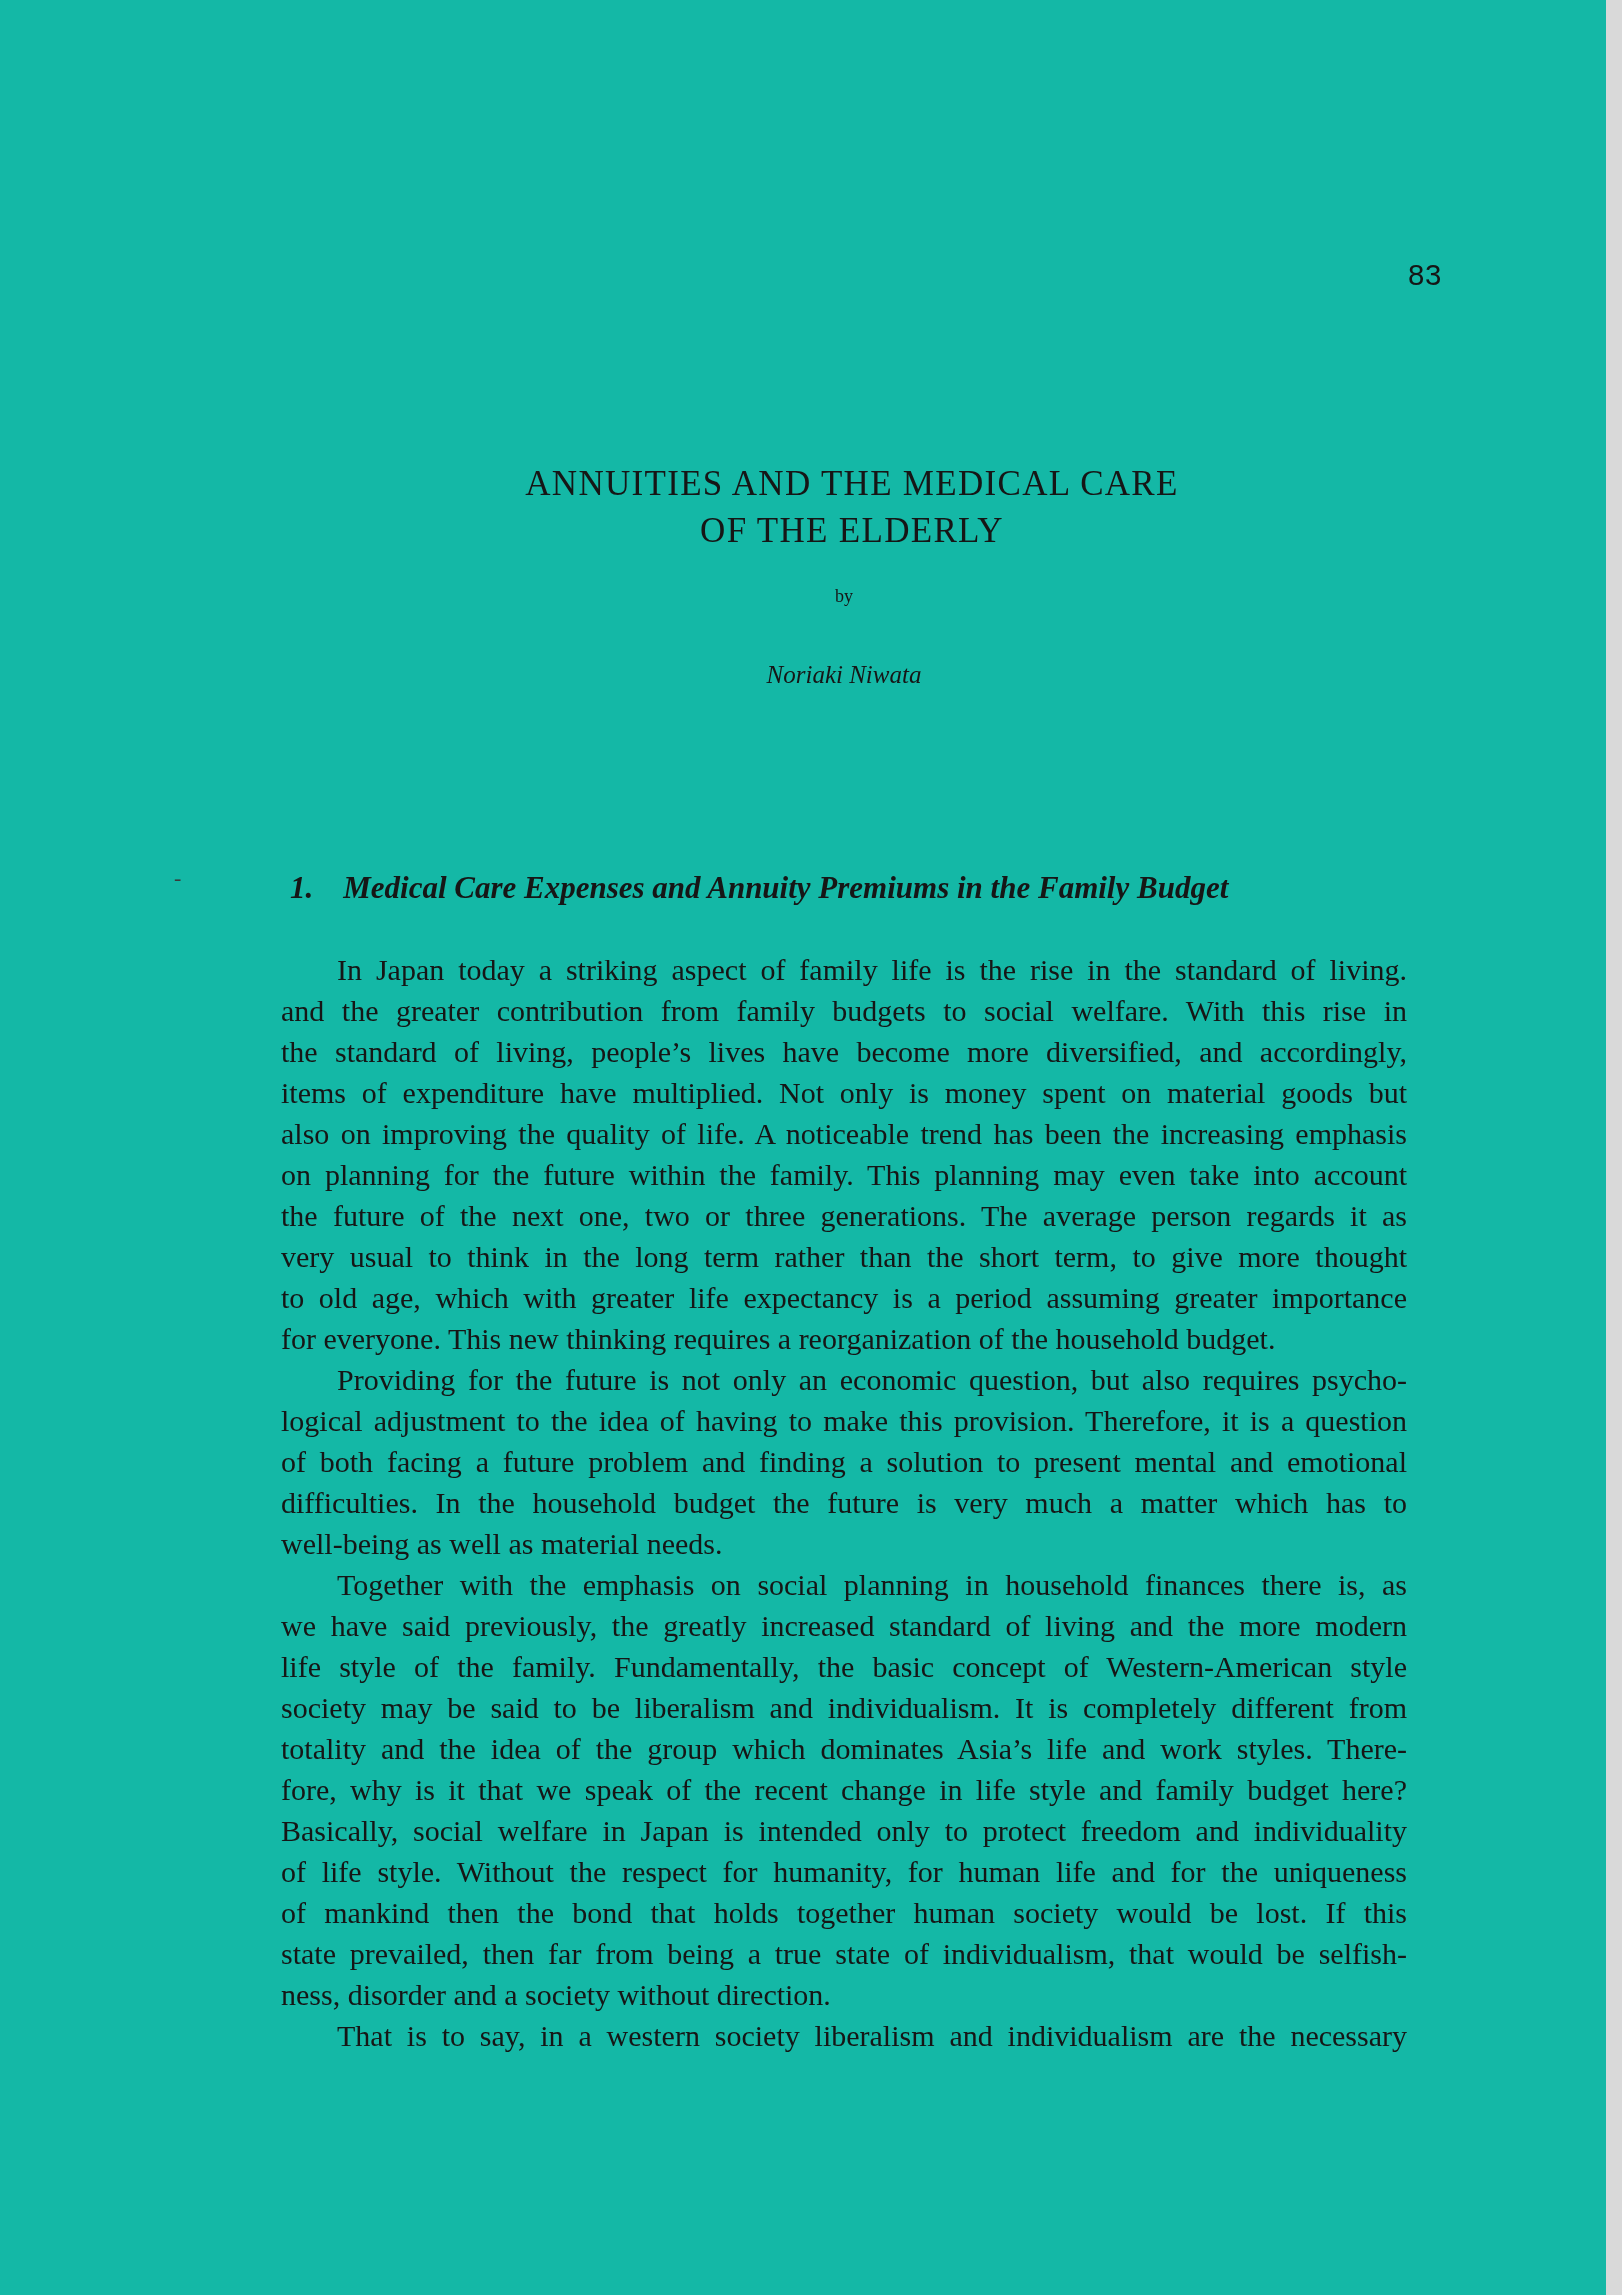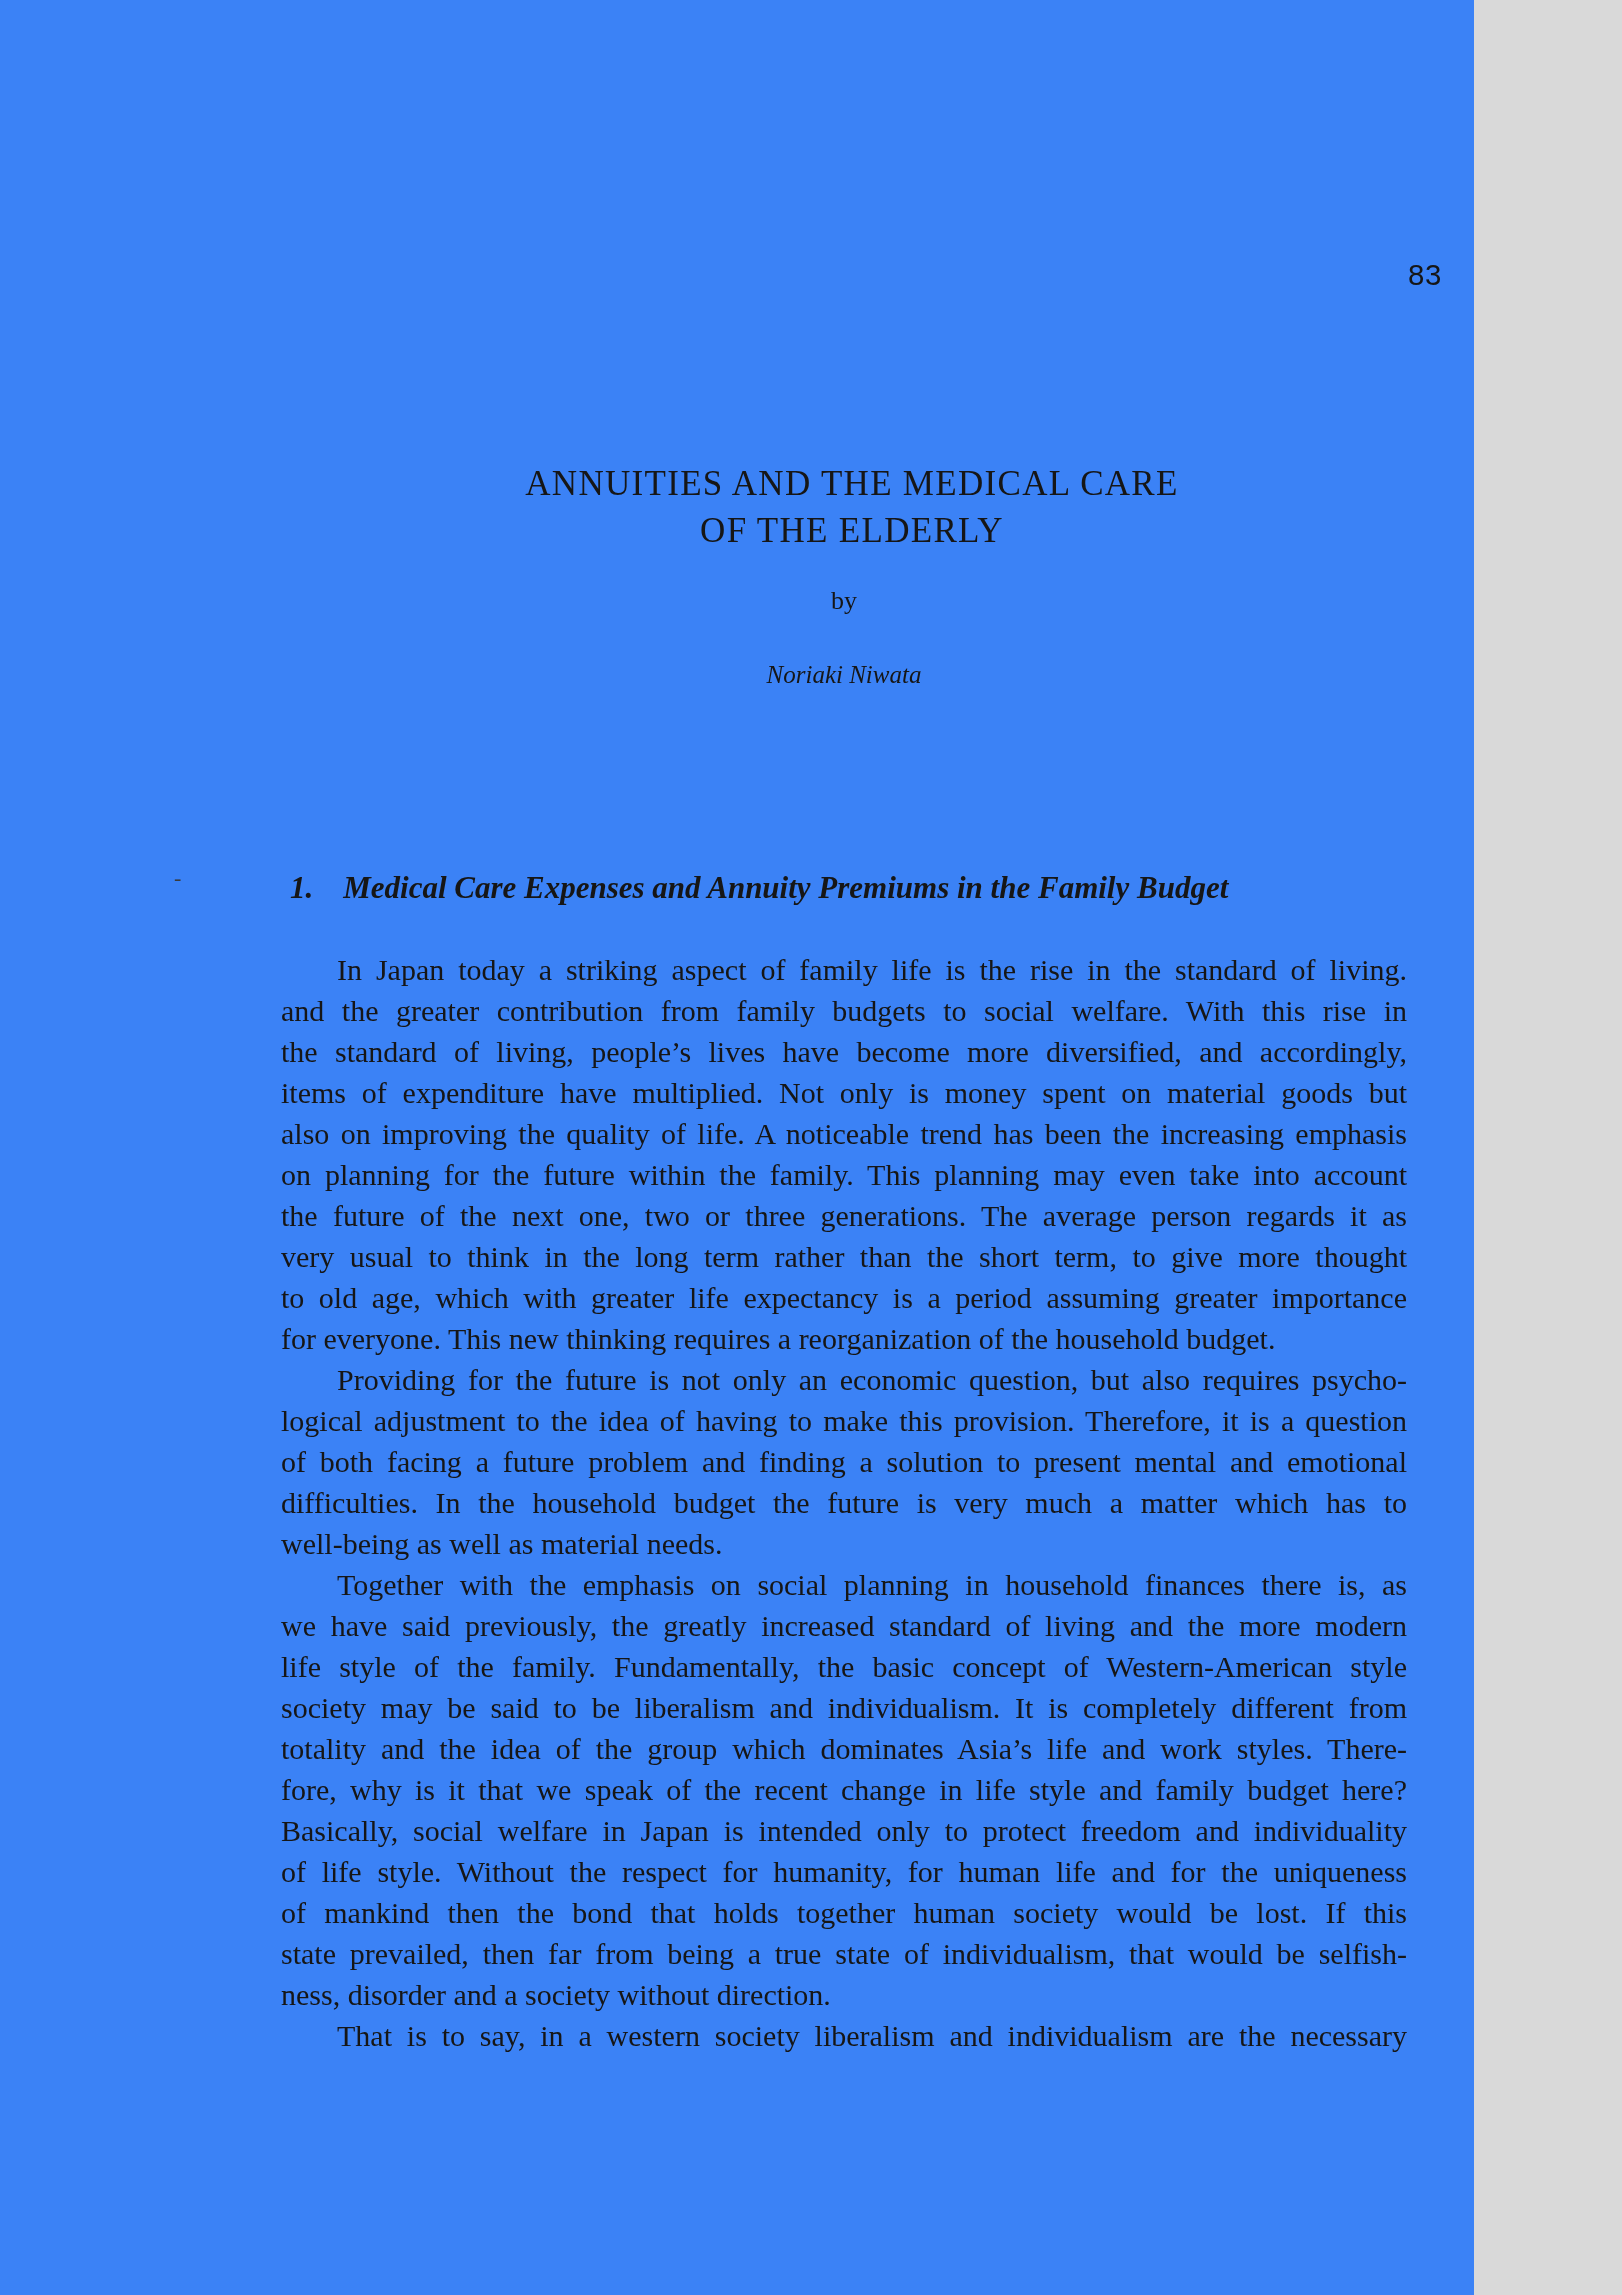--- a/index.html
+++ b/index.html
@@ -1,36 +1,36 @@
 <!DOCTYPE html>
 <html style="font-size:10.5px"><head>
 <meta charset="utf-8">
 <style>
   html,body{margin:0;padding:0;background:#d9d9d9;}
   .page{
     position:relative;
-    width:1474px;height:2295px;
-    background:#3b82f6;
+    width:1606px;height:2295px;
+    background:#14b8a6;
     color:#161616;
     font-family:"Liberation Serif", serif;
     overflow:hidden;
   }
   .page-number{
     position:absolute;top:258px;left:1408px;
     font-family:"Liberation Sans", sans-serif;
     font-size:29.4px;letter-spacing:0.7px;
   }
   .article-title{
     position:absolute;top:452px;left:281px;width:1126px;
     text-align:center;font-size:35px;line-height:47px;
     letter-spacing:1.3px;font-weight:normal;margin:8px;
   }
   .byline{
     position:absolute;top:586px;left:281px;width:1126px;
-    text-align:center;font-size:26px;
+    text-align:center;font-size:18px;
   }
   .author{
     position:absolute;top:661px;left:281px;width:1126px;
     text-align:center;font-size:25px;font-style:italic;
   }
   .section-heading{
     position:absolute;top:861px;left:281px;width:1152px;
     font-size:31px;font-style:italic;font-weight:bold;margin:9px;
     white-space:nowrap;
   }

